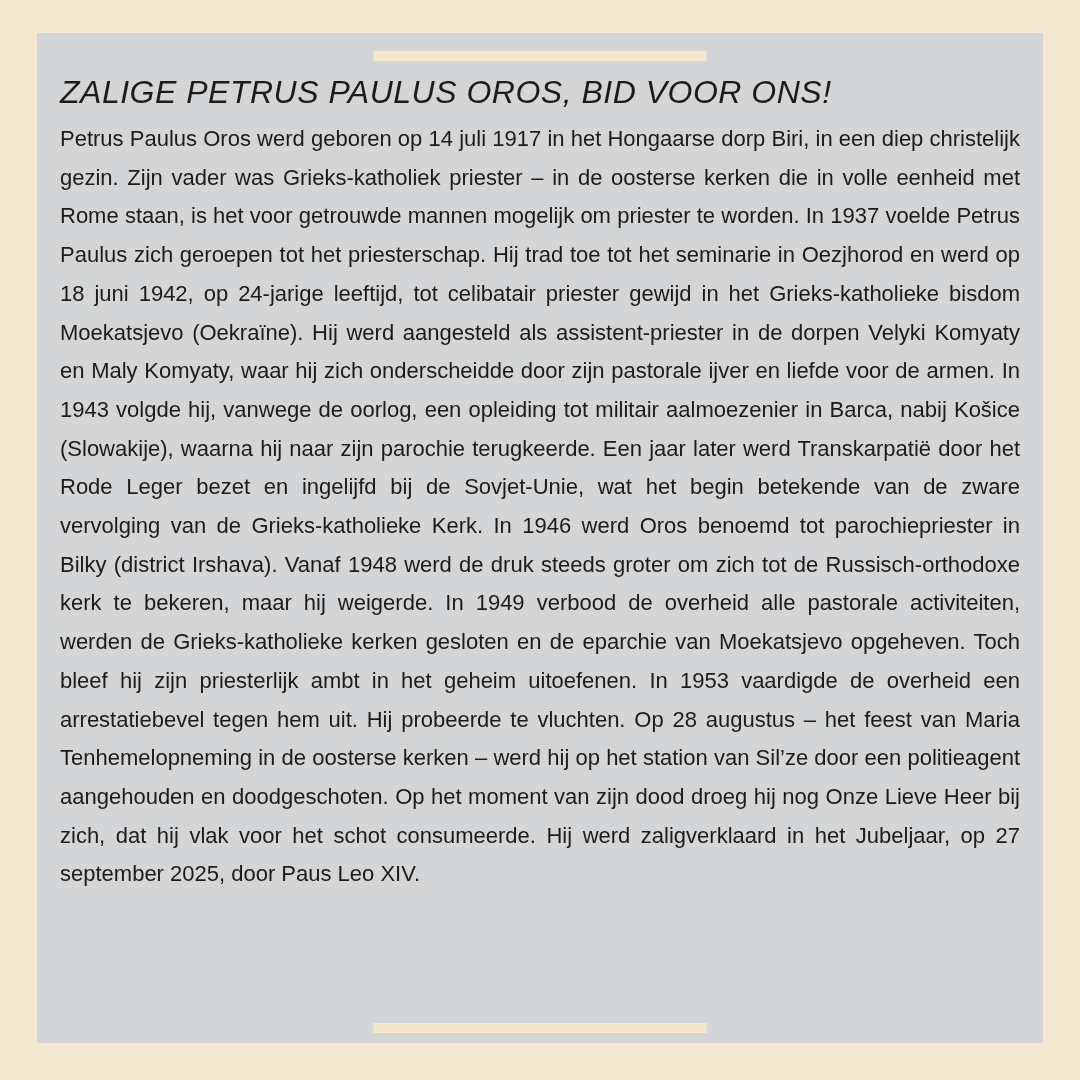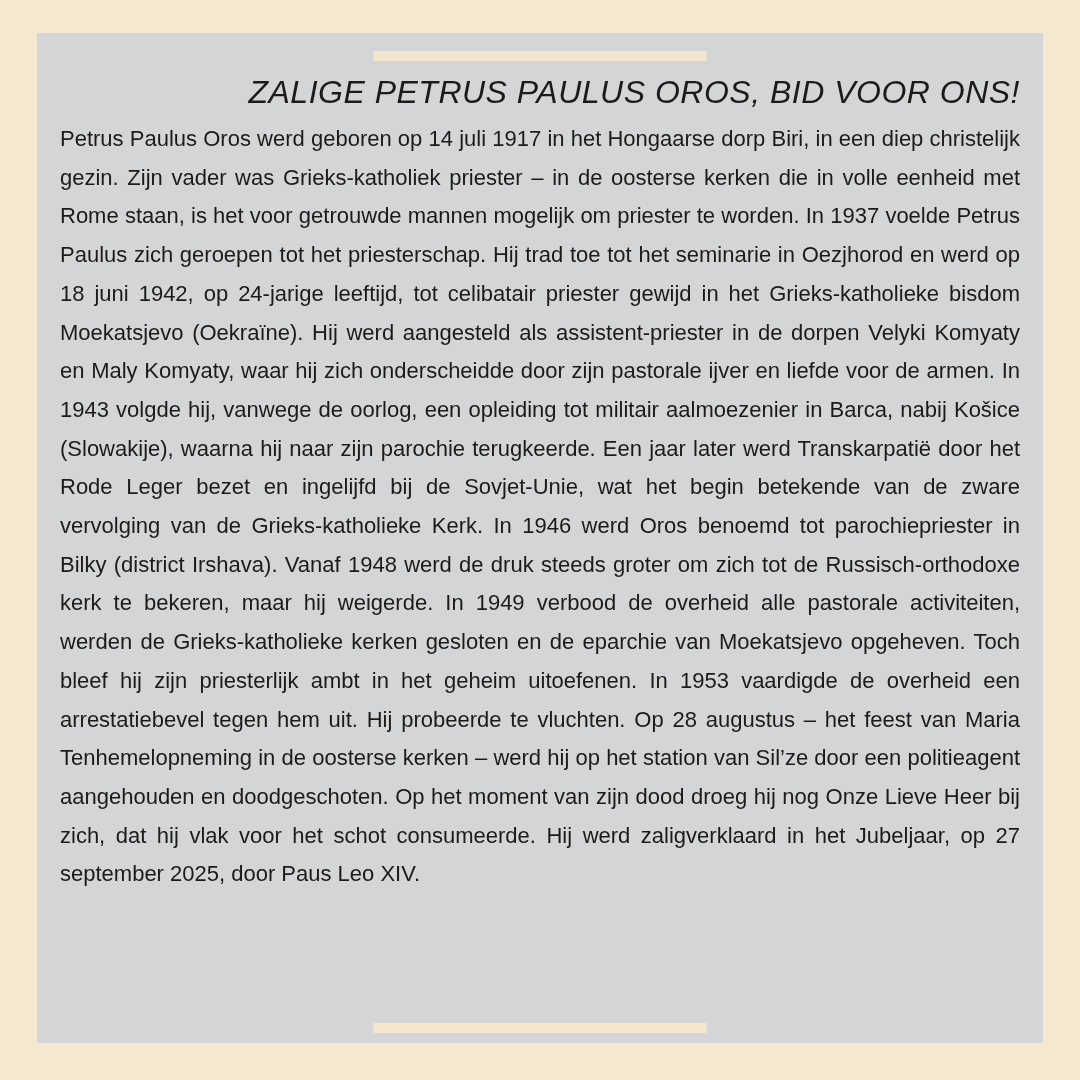--- a/index.html
+++ b/index.html
@@ -40,21 +40,21 @@
     background: var(--strip-color);
   }
   .strip.top { top: 18px; }
   .strip.bottom { bottom: 10px; }
   .title {
     margin-top: 40px;
     font-size: 32px;
     font-style: italic;
     font-weight: 400;
     letter-spacing: 0.5px;
-    text-align: right;
+    text-align: left;
     color: var(--text-color);
     line-height: 38px;
     white-space: nowrap;
   }
   .body-text {
     margin-top: 9px;
     font-size: 22px;
     line-height: 38.7px;
     color: var(--text-color);
     text-align: justify;

